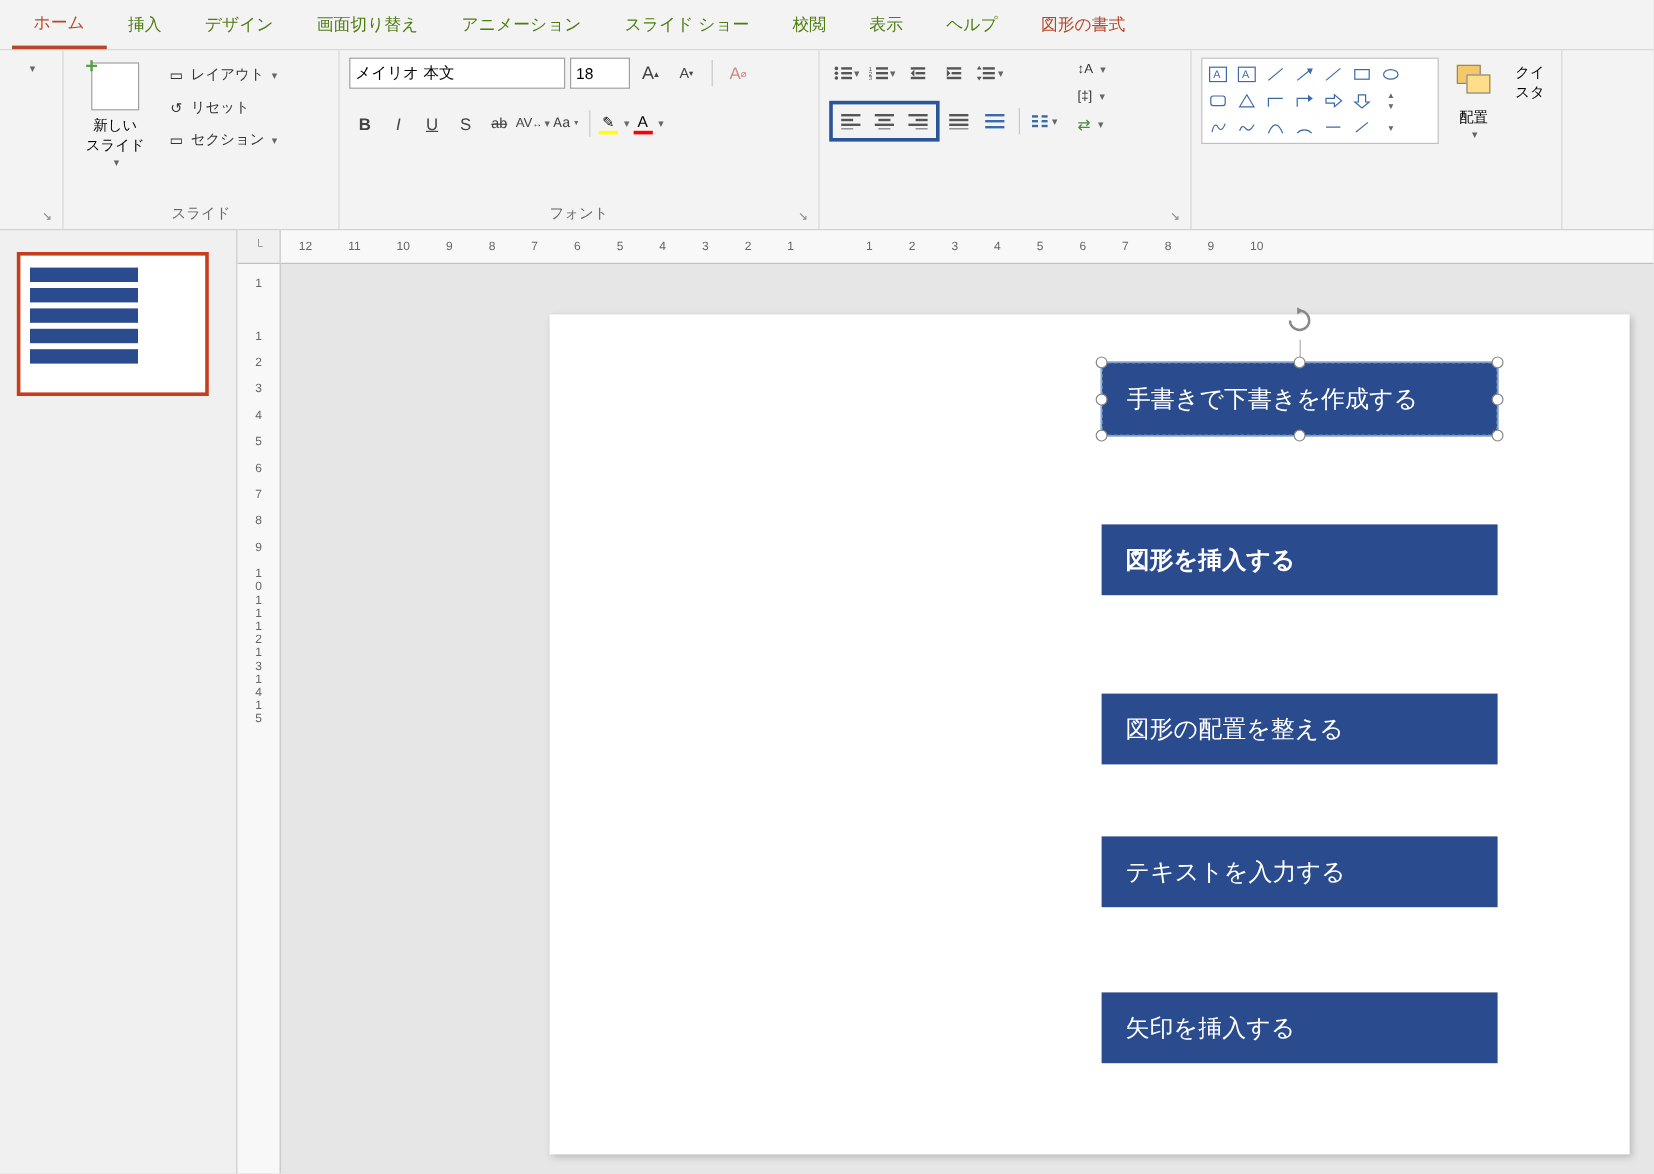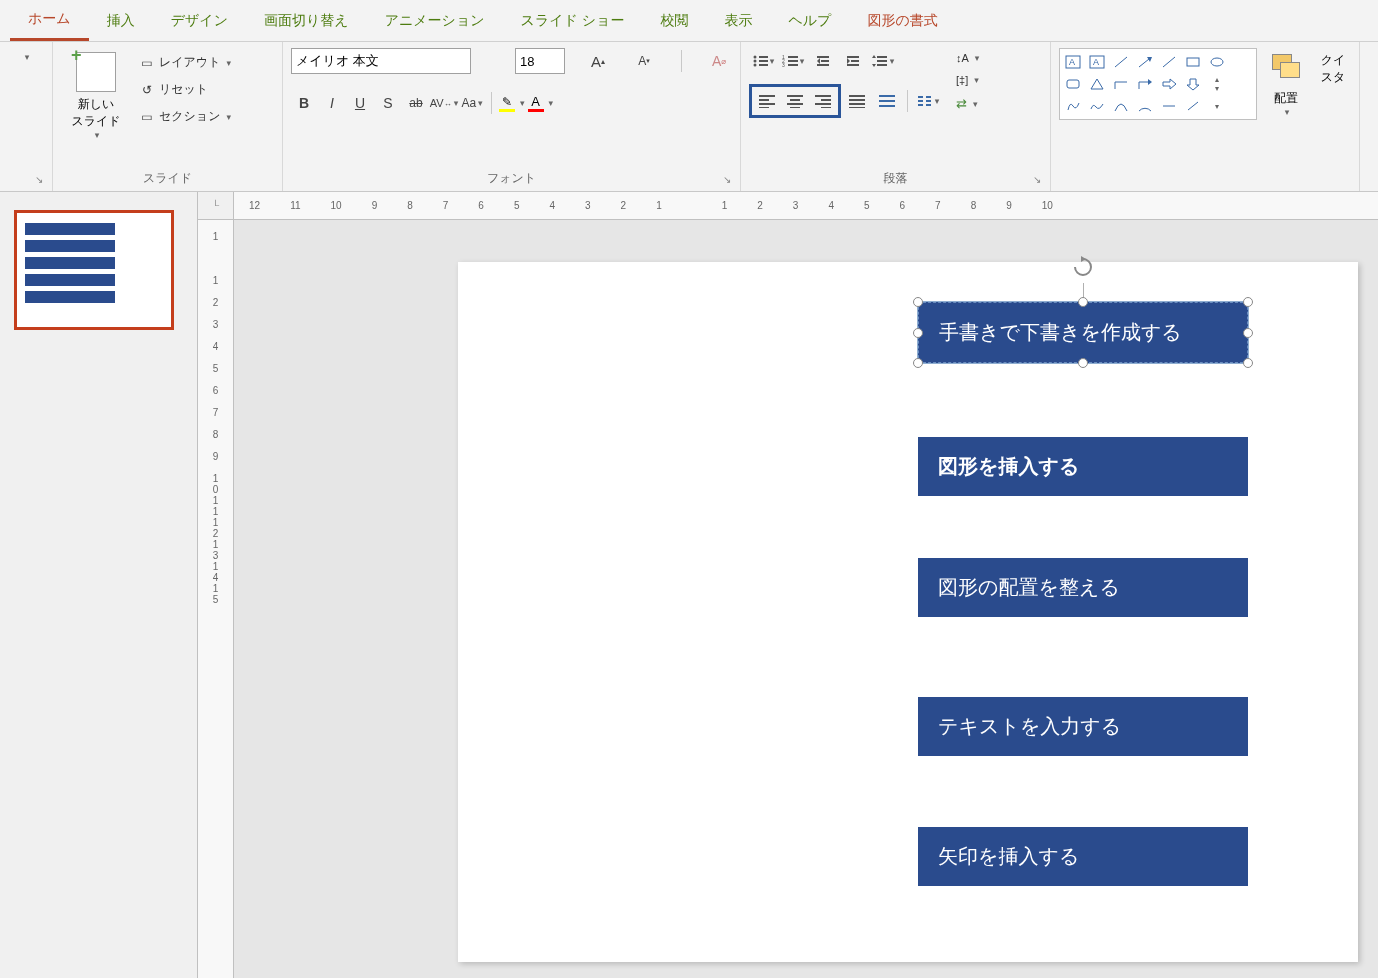--- a/index.html
+++ b/index.html
@@ -129,32 +129,32 @@
       display:flex;
       flex-direction:column;
       align-items:center;
       padding: 4px 2px;
     }
     
     
     .font-group { min-width: 400px; }
     .font-row1 {
       display: flex;
-      gap: 20px;
+      gap: 4px;
       align-items: center;
     }
     .font-select {
       border: 1px solid #a0a0a0;
       background: #fff;
       height: 26px;
       padding: 0 4px;
       font-size: 13px;
     }
     .font-name { width: 180px; }
-    .font-size { width: 50px; margin-left: 24px; }
+    .font-size { width: 50px; }
     .font-btn {
       width: 26px;
       height: 26px;
       display: inline-flex;
       align-items: center;
       justify-content: center;
       cursor: pointer;
       font-size: 14px;
       color: #444;
     }
@@ -461,21 +461,21 @@
         <div class="font-btn" style="font-weight:bold;">B</div>
         <div class="font-btn" style="font-style:italic;">I</div>
         <div class="font-btn" style="text-decoration:underline;">U</div>
         <div class="font-btn">S</div>
         <div class="font-btn" style="text-decoration:line-through; font-size:12px;">ab</div>
         <div class="font-btn" style="font-size:11px;">
             <span>AV</span>
             <span style="font-size:8px;">↔</span>
             <span class="small-caret">▾</span>
           </div>
-        <div class="font-btn" style="font-size:12px;">
+        <div class="font-btn" style="font-size:12px;font-family:Liberation Mono, monospace;">
             <span>Aa</span>
             <span class="small-caret">▾</span>
           </div>
         <div class="divider-v"></div>
         <div class="color-btn">
           <span style="font-size:12px;">✎</span>
           <div class="highlight-underline"></div>
         </div>
         <span class="small-caret">▾</span>
         <div class="color-btn">
@@ -606,21 +606,20 @@
         <div class="mini-btn">
             <span style="font-size:11px;">[‡]</span>
             <span class="small-caret">▾</span>
           </div>
         <div class="mini-btn">
             <span style="color:#4a8a3a; font-size:13px;">⇄</span>
             <span class="small-caret">▾</span>
           </div>
       </div>
     </div>
-    <div class="ribbon-group-label">段落</div>
     <div class="group-launcher">↘</div>
   </div>
 
   <div class="ribbon-group drawing-group">
     <div class="group-body">
       <div class="shapes-gallery">
         <div class="shapes-row">
           <div class="shape-cell">
               <svg width="16" height="14">
                 <rect x="1" y="1" width="14" height="12" fill="none" stroke="#3a6aa8"></rect>
@@ -821,21 +820,21 @@
         <div class="selection-handle" style="top:50%; margin-top:-5px; right:-6px;"></div>
         <div class="selection-handle" style="bottom:-6px; left:-6px;"></div>
         <div class="selection-handle" style="bottom:-6px; left:50%; margin-left:-5px;"></div>
         <div class="selection-handle" style="bottom:-6px; right:-6px;"></div>
         <span>手書きで下書きを作成する</span>
       </div>
 
       <div class="shape-box" style="top:175px;font-weight:bold;">
         <span>図形を挿入する</span>
       </div>
-      <div class="shape-box" style="top:296px;">
+      <div class="shape-box" style="top:316px;">
         <span>図形の配置を整える</span>
       </div>
       <div class="shape-box" style="top:435px;">
         <span>テキストを入力する</span>
       </div>
       <div class="shape-box" style="top:565px;">
         <span>矢印を挿入する</span>
       </div>
 
     </div>

